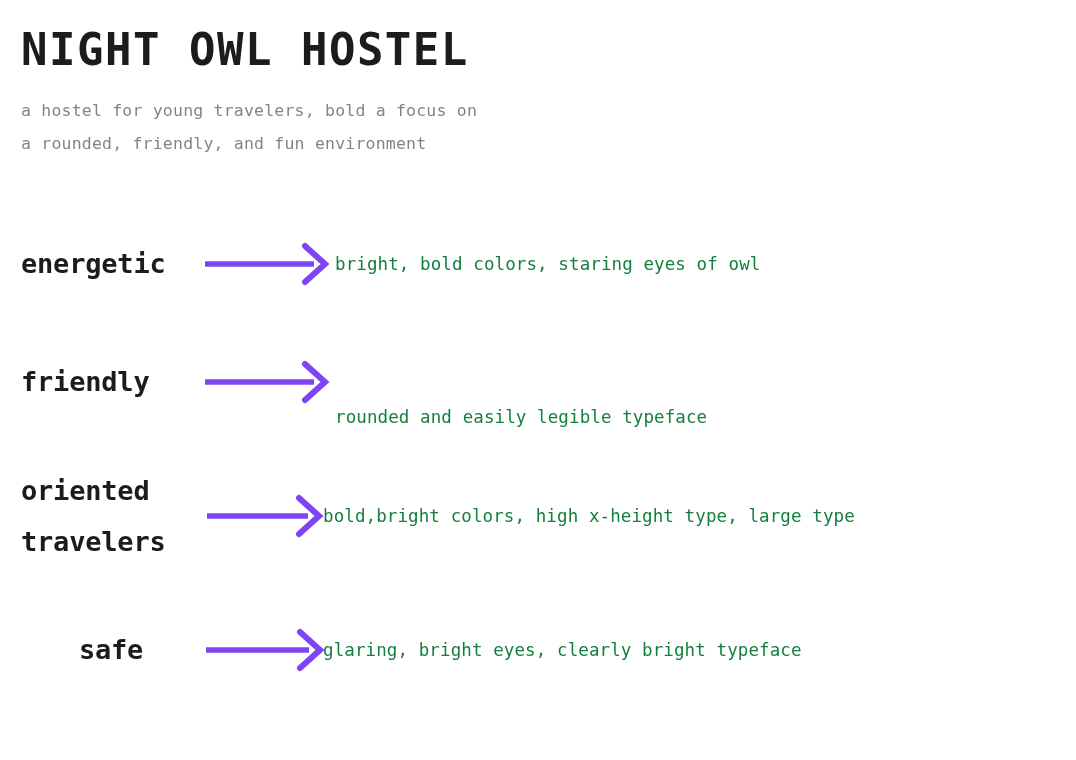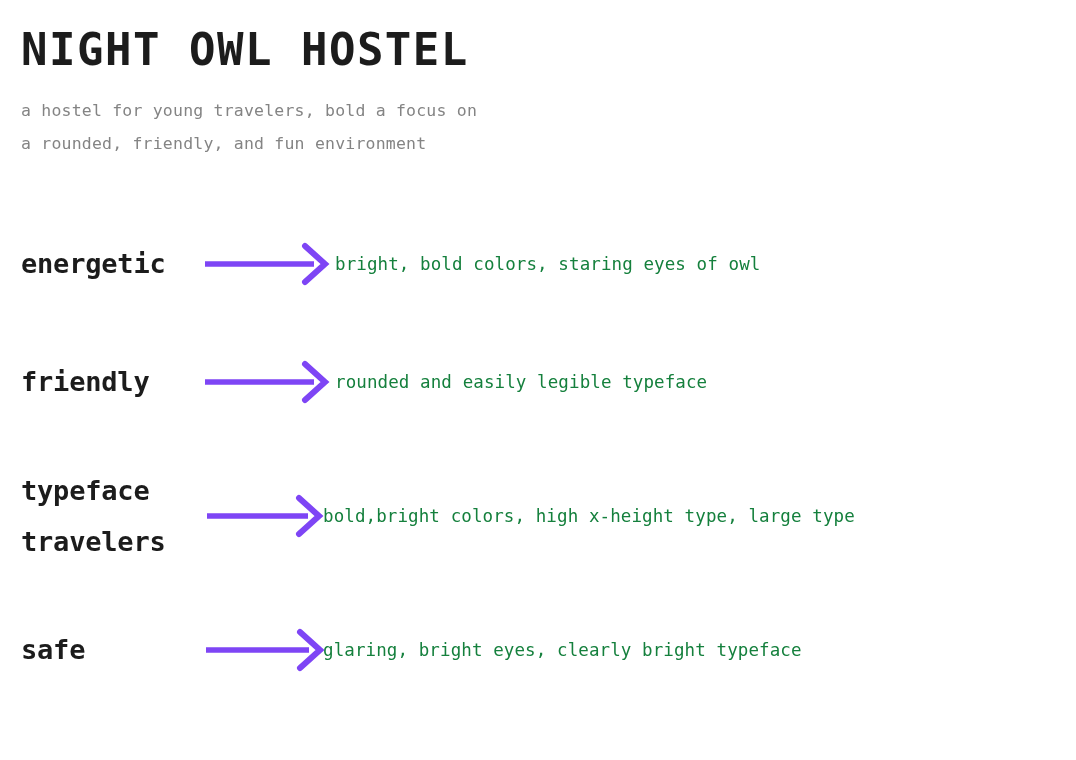--- a/index.html
+++ b/index.html
@@ -102,33 +102,33 @@
     color: #15803d;
     letter-spacing: 0.1px;
     white-space: nowrap;
   }
 
   
   .row-0 .attr-arrow { left: 203px; }
   .row-0 .attr-desc  { left: 335px; }
 
   .row-1 .attr-arrow { left: 203px; }
-  .row-1 .attr-desc  { left: 335px; }
+  .row-1 .attr-desc  { left: 335px; margin-top: 35px; }
 
   .row-2 .attr-arrow { left: 205px; }
   .row-2 .attr-desc  { left: 323px; text-align: right; }
 
   .row-3 .attr-arrow { left: 204px; }
   .row-3 .attr-desc  { left: 323px; }
 
   
   .row-2 { height: 150px; }
   .row-0 { height: 118px; }
   .row-1 { height: 118px; }
-  .row-3 { height: 118px; }
+  .row-3 { height: 118px; text-align: center; }
 </style>
 </head>
 <body>
 
 <div class="page">
 
   <div class="header">
     <div class="title">NIGHT OWL HOSTEL</div>
     <div class="subtitle">
       <span class="sub-line">a hostel for young travelers, bold a focus on</span>
@@ -159,21 +159,21 @@
         <svg width="126" height="46" viewBox="0 0 126 46" aria-hidden="true">
           <line x1="2" y1="23" x2="111" y2="23" stroke="#7e45f5" stroke-width="5.5" stroke-linecap="butt"></line>
           <polyline points="102,5 122,23 102,41" fill="none" stroke="#7e45f5" stroke-width="6" stroke-linecap="round" stroke-linejoin="miter"></polyline>
         </svg>
       </div>
       <div class="attr-desc">rounded and easily legible typeface</div>
     </div>
 
     <div class="attr-row row-2">
       <div class="attr-label">
-        <span class="label-line">typeface</span>
+        <span class="label-line">oriented</span>
         <span class="label-line">travelers</span>
       </div>
       <div class="attr-arrow">
         <svg width="118" height="46" viewBox="0 0 118 46" aria-hidden="true">
           <line x1="2" y1="23" x2="103" y2="23" stroke="#7e45f5" stroke-width="5.5" stroke-linecap="butt"></line>
           <polyline points="94,5 114,23 94,41" fill="none" stroke="#7e45f5" stroke-width="6" stroke-linecap="round" stroke-linejoin="miter"></polyline>
         </svg>
       </div>
       <div class="attr-desc">bold,bright colors, high x-height type, large type</div>
     </div>

